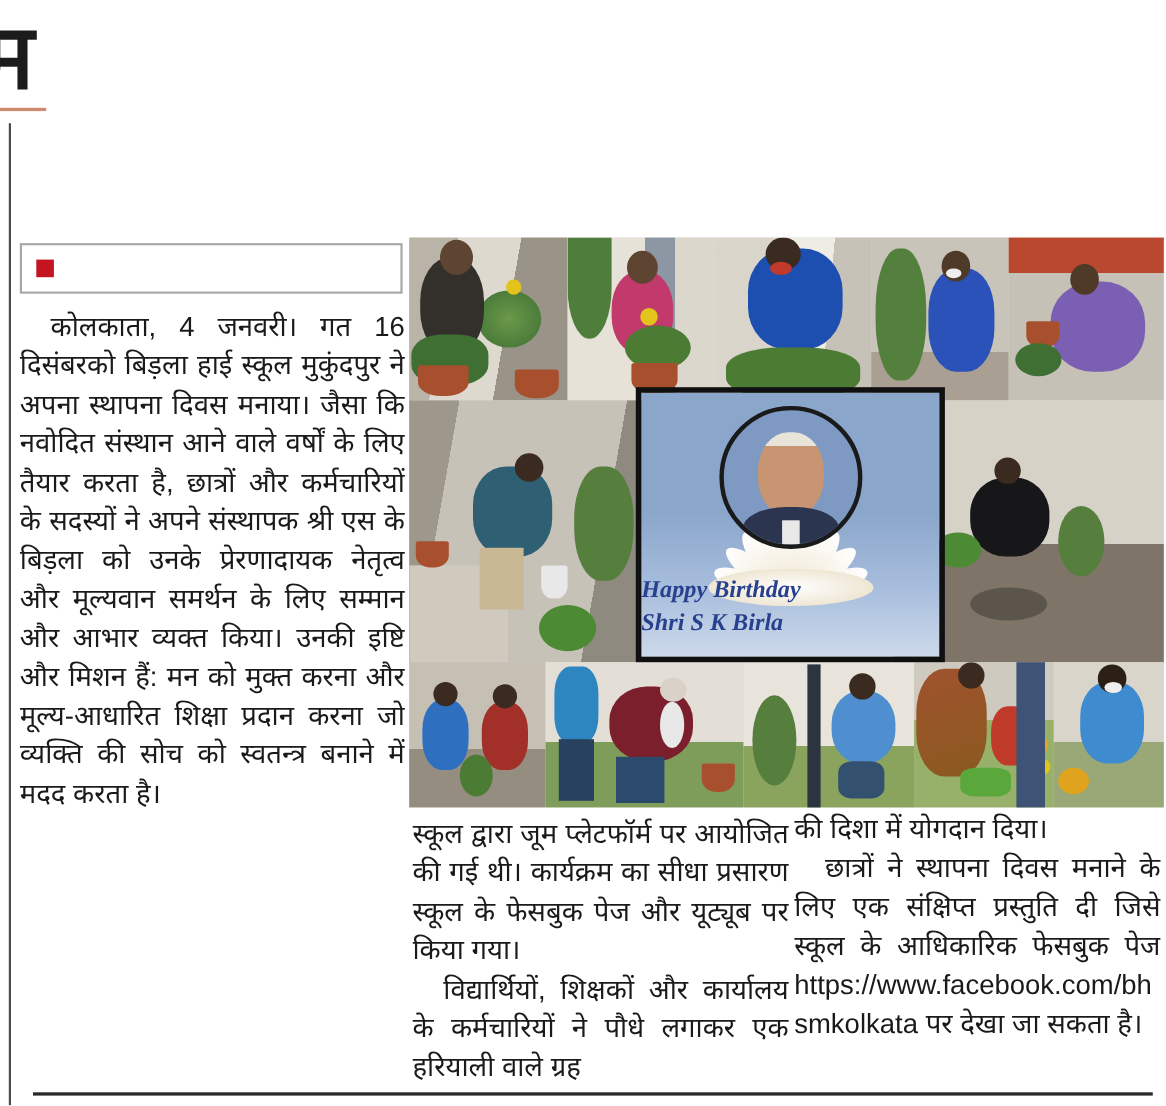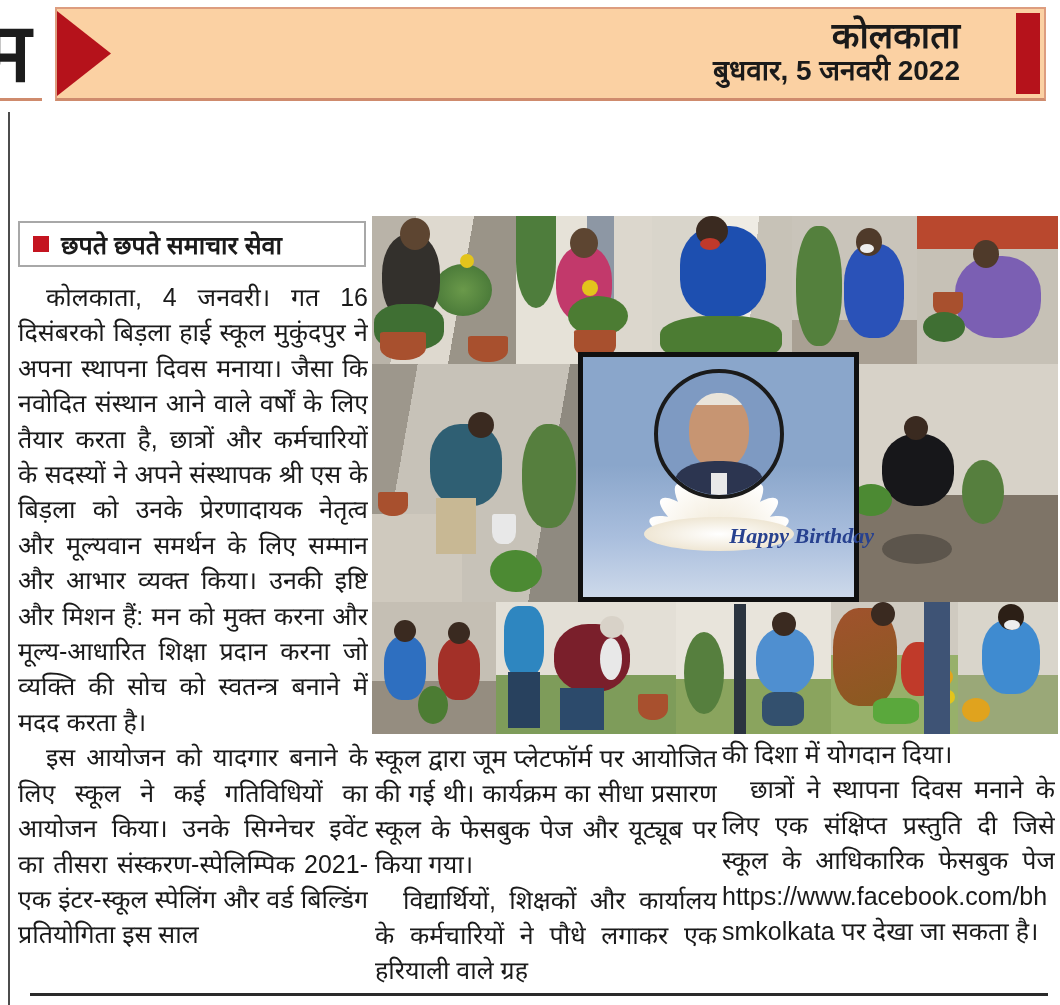--- a/index.html
+++ b/index.html
@@ -70,52 +70,42 @@
             border-radius:50%;border:4px solid #1a1a1a;background:#7e9ac2;overflow:hidden;}
   .p-face{position:absolute;left:31px;top:20px;width:60px;height:76px;border-radius:46%;
           background:linear-gradient(180deg,#e9e4da 0 16%,#c79572 16%);}
   .p-suit{position:absolute;left:17px;bottom:-10px;width:88px;height:44px;border-radius:45% 45% 0 0;background:#2c3550;}
   .p-shirt{position:absolute;left:53px;bottom:0;width:16px;height:22px;background:#e9e9e9;}
   .lotus{position:absolute;left:50%;top:96px;transform:translateX(-50%);width:220px;height:92px;}
   .petal{position:absolute;left:50%;bottom:0;width:22px;height:74px;transform-origin:50% 100%;
          background:linear-gradient(180deg,#ffffff,#efe5cf);border-radius:50% 50% 46% 46%;}
   .lotus-base{position:absolute;left:50%;bottom:-6px;transform:translateX(-50%);width:150px;height:34px;
               border-radius:50%;background:radial-gradient(#fff,#e8dcc2);}
-  .card-line{position:absolute;left:0;width:100%;text-align:right;color:#27418f;
-             font-family:"Liberation Serif","DejaVu Serif",serif;font-style:italic;font-weight:700;margin-left:20px;}
+  .card-line{position:absolute;left:0;width:100%;text-align:left;color:#27418f;
+             font-family:"Liberation Serif","DejaVu Serif",serif;font-style:italic;font-weight:700;}
   .card-line1{top:166px;font-size:22px;}
   .card-line2{top:196px;font-size:22px;}
 </style>
 </head>
 <body>
 
 <div class="page">
 
   <div class="edge-letter">म</div>
   <div class="edge-underline"></div>
   <div class="left-rule"></div>
 
-  <div class="banner">
-    <div class="banner-arrow"></div>
-    <div class="banner-bar"></div>
-    <div class="banner-text">
-      <div class="banner-city">कोलकाता</div>
-      <div class="banner-date">बुधवार, 5 जनवरी 2022</div>
-    </div>
-  </div>
 
 
   <div class="byline-box">
     <span class="red-sq"></span>
-    <span class="byline-txt">छपते छपते समाचार सेवा</span>
   </div>
 
   <div class="col col-left">
     <p>कोलकाता, 4 जनवरी। गत 16 दिसंबरको बिड़ला हाई स्कूल मुकुंदपुर ने अपना स्थापना दिवस मनाया। जैसा कि नवोदित संस्थान आने वाले वर्षों के लिए तैयार करता है, छात्रों और कर्मचारियों के सदस्यों ने अपने संस्थापक श्री एस के बिड़ला को उनके प्रेरणादायक नेतृत्व और मूल्यवान समर्थन के लिए सम्मान और आभार व्यक्त किया। उनकी इष्टि और मिशन हैं: मन को मुक्त करना और मूल्य-आधारित शिक्षा प्रदान करना जो व्यक्ति की सोच को स्वतन्त्र बनाने में मदद करता है।</p>
-    <p>इस आयोजन को यादगार बनाने के लिए स्कूल ने कई गतिविधियों का आयोजन किया। उनके सिग्नेचर इवेंट का तीसरा संस्करण-स्पेलिम्पिक 2021-एक इंटर-स्कूल स्पेलिंग और वर्ड बिल्डिंग प्रतियोगिता इस साल</p>
   </div>
 
   <div class="collage">
 
     <div class="ph ph1">
       <div class="blob" style="left:62px;top:48px;width:58px;height:52px;background:radial-gradient(#6a994a,#3f6f33);"></div>
       <div class="blob" style="left:10px;top:18px;width:58px;height:88px;background:#33302c;border-radius:45%;"></div>
       <div class="blob" style="left:28px;top:2px;width:30px;height:32px;background:#5d4531;"></div>
       <div class="blob" style="left:2px;top:88px;width:70px;height:46px;background:#3f6f33;border-radius:40%;"></div>
       <div class="blob" style="left:88px;top:38px;width:14px;height:14px;background:#e3c41c;"></div>
@@ -229,20 +219,21 @@
         <div class="petal" style="transform:translateX(-50%) rotate(52deg);"></div>
         <div class="petal" style="transform:translateX(-50%) rotate(70deg);"></div>
         <div class="lotus-base"></div>
       </div>
       <div class="portrait">
         <div class="p-face"></div>
         <div class="p-suit"></div>
         <div class="p-shirt"></div>
       </div>
       <div class="card-line card-line1">Happy Birthday</div>
+      <div class="card-line card-line2">Shri S K Birla</div>
     </div>
   </div>
 
   <div class="col col-mid">
     <p style="text-indent:0;">स्कूल द्वारा जूम प्लेटफॉर्म पर आयोजित की गई थी। कार्यक्रम का सीधा प्रसारण स्कूल के फेसबुक पेज और यूट्यूब पर किया गया।</p>
     <p>विद्यार्थियों, शिक्षकों और कार्यालय के कर्मचारियों ने पौधे लगाकर एक हरियाली वाले ग्रह</p>
   </div>
 
   <div class="col col-right">
     <p class="noindent">की दिशा में योगदान दिया।</p>

